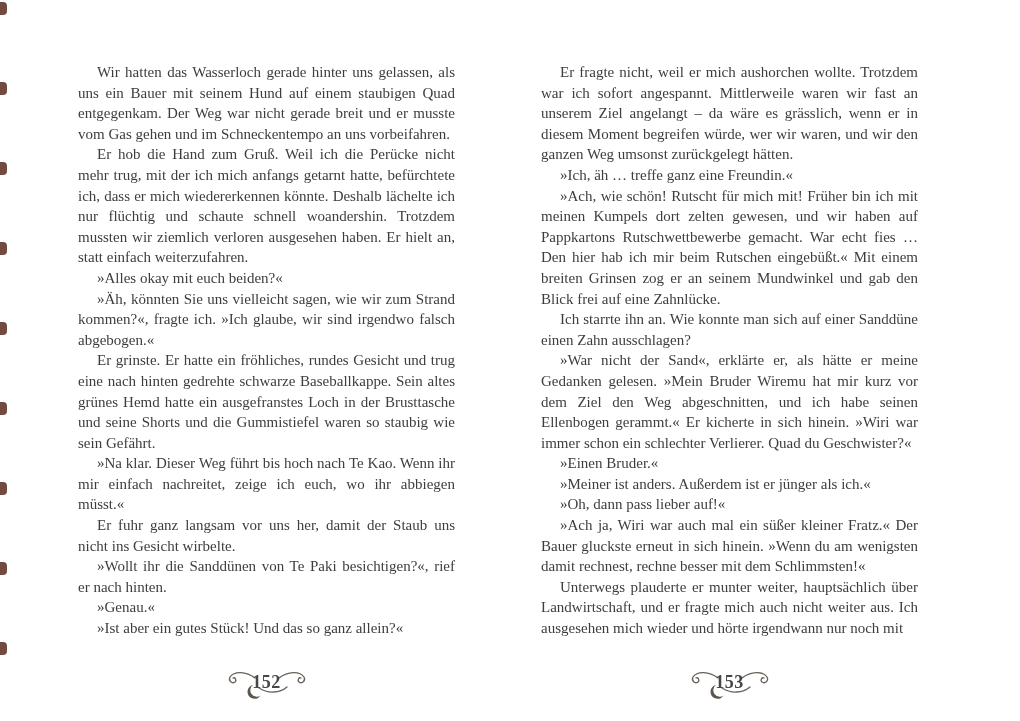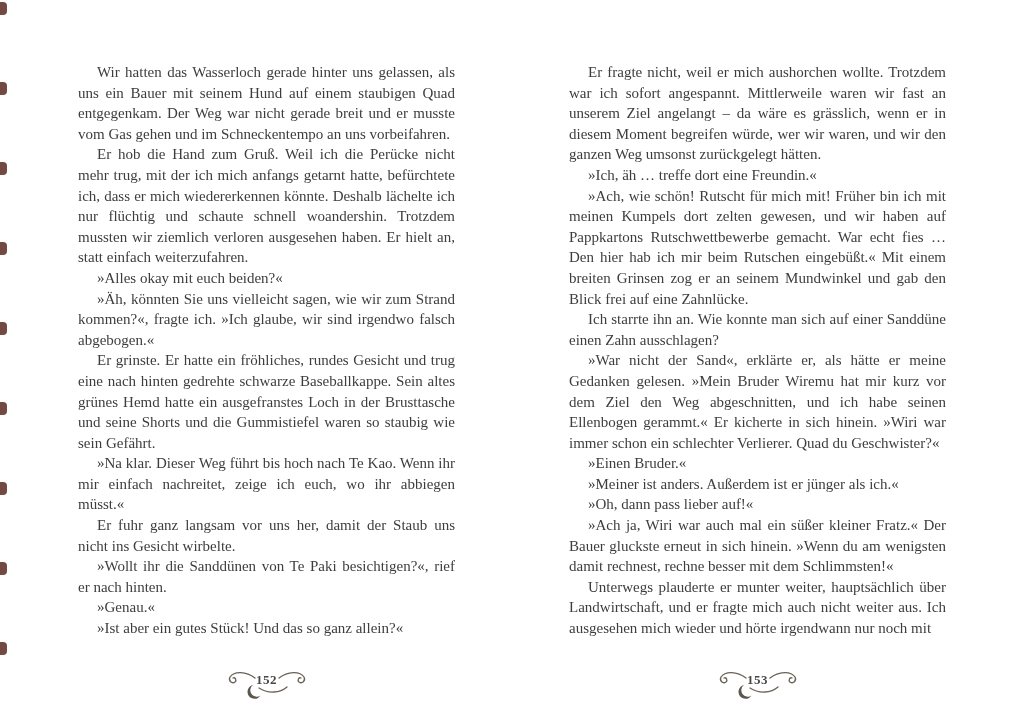--- a/index.html
+++ b/index.html
@@ -10,21 +10,21 @@
     background: #ffffff;
     font-family: "Liberation Serif", "DejaVu Serif", serif;
     color: #3d3d3d;
     overflow: hidden;
     position: relative;
   }
   .spread {
     display: flex;
     height: 100%;
     padding: 62px 78px 20px 78px;
-    gap: 114px;
+    gap: 86px;
   }
   .page {
     flex: 0 0 377px;
     width: 377px;
     display: flex;
     flex-direction: column;
   }
   .page-text {
     font-size: 15px;
     line-height: 20.6px;
@@ -46,21 +46,21 @@
     width: 92px;
     height: 36px;
   }
   .ornament svg { display: block; }
   .page-number {
     position: absolute;
     top: 7px;
     left: 0;
     width: 100%;
     text-align: center;
-    font-size: 13px;
+    font-size: 18px;
     font-weight: 700;
     color: #474747;
     letter-spacing: 0.5px;
   }
   .edge-marks {
     position: absolute;
     left: 0;
     top: 0;
     width: 8px;
     height: 100%;
@@ -125,21 +125,21 @@
           <path d="M32 20 a7 7 0 1 0 7.5 10.5 a5.6 5.6 0 1 1 -7.5 -10.5" fill="#5d564c"></path>
         </svg>
         <span class="page-number">152</span>
       </div>
     </div>
   </div>
 
   <div class="page">
     <div class="page-text">
       <p>Er fragte nicht, weil er mich aushorchen wollte. Trotzdem war ich sofort angespannt. Mittlerweile waren wir fast an unserem Ziel angelangt – da wäre es grässlich, wenn er in diesem Moment begreifen würde, wer wir waren, und wir den ganzen Weg umsonst zurückgelegt hätten.</p>
-      <p>»Ich, äh … treffe dort eine Freundin.«</p>
+      <p>»Ich, äh … treffe ganz eine Freundin.«</p>
       <p>»Ach, wie schön! Rutscht für mich mit! Früher bin ich mit meinen Kumpels dort zelten gewesen, und wir haben auf Pappkartons Rutschwettbewerbe gemacht. War echt fies … Den hier hab ich mir beim Rutschen eingebüßt.« Mit einem breiten Grinsen zog er an seinem Mundwinkel und gab den Blick frei auf eine Zahnlücke.</p>
       <p>Ich starrte ihn an. Wie konnte man sich auf einer Sanddüne einen Zahn ausschlagen?</p>
       <p>»War nicht der Sand«, erklärte er, als hätte er meine Gedanken gelesen. »Mein Bruder Wiremu hat mir kurz vor dem Ziel den Weg abgeschnitten, und ich habe seinen Ellenbogen gerammt.« Er kicherte in sich hinein. »Wiri war immer schon ein schlechter Verlierer. Quad du Geschwister?«</p>
       <p>»Einen Bruder.«</p>
       <p>»Meiner ist anders. Außerdem ist er jünger als ich.«</p>
       <p>»Oh, dann pass lieber auf!«</p>
       <p>»Ach ja, Wiri war auch mal ein süßer kleiner Fratz.« Der Bauer gluckste erneut in sich hinein. »Wenn du am wenigsten damit rechnest, rechne besser mit dem Schlimmsten!«</p>
       <p>Unterwegs plauderte er munter weiter, hauptsächlich über Landwirtschaft, und er fragte mich auch nicht weiter aus. Ich ausgesehen mich wieder und hörte irgendwann nur noch mit</p>
     </div>
     <div class="page-footer">

